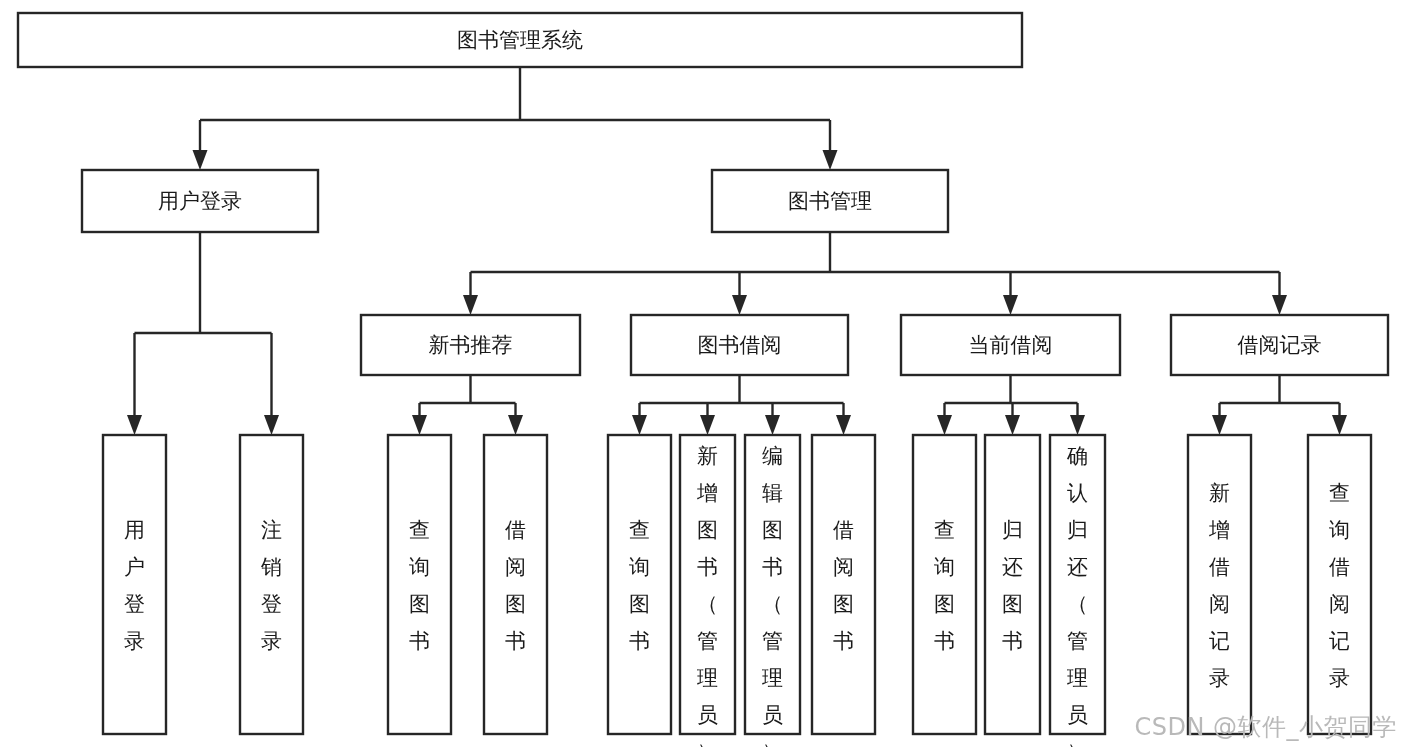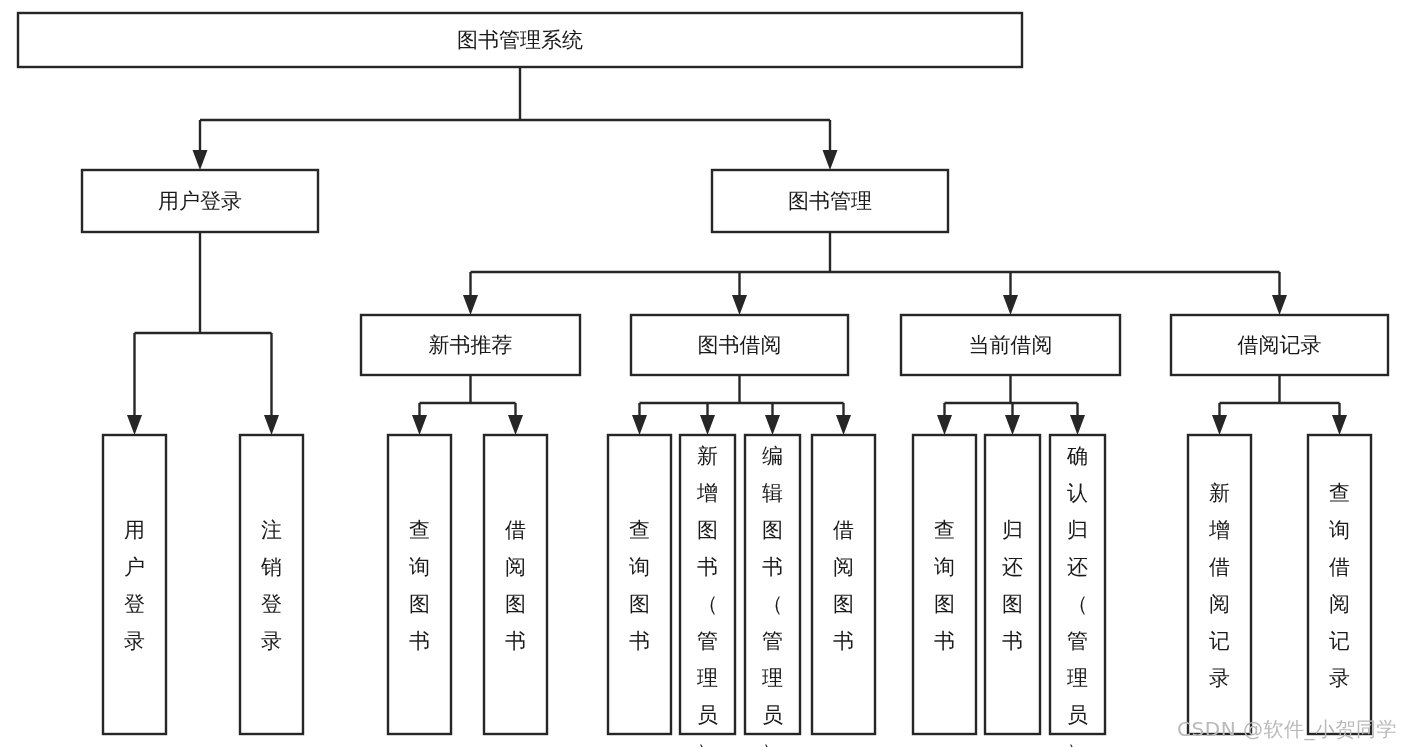--- a/index.html
+++ b/index.html
@@ -55,21 +55,21 @@
   }
   .arrow-head {
     fill: #262626;
     stroke: none;
   }
   .watermark {
     position: absolute;
     right: 8px;
     bottom: 4px;
     font-family: "DejaVu Sans", "Liberation Sans", sans-serif;
-    font-size: 20px;
+    font-size: 24px;
     color: #b9b9b9;
     letter-spacing: 0.5px;
     user-select: none;
     pointer-events: none;
     padding-left: 36px;
   }
 </style>
 </head>
 <body>
 

